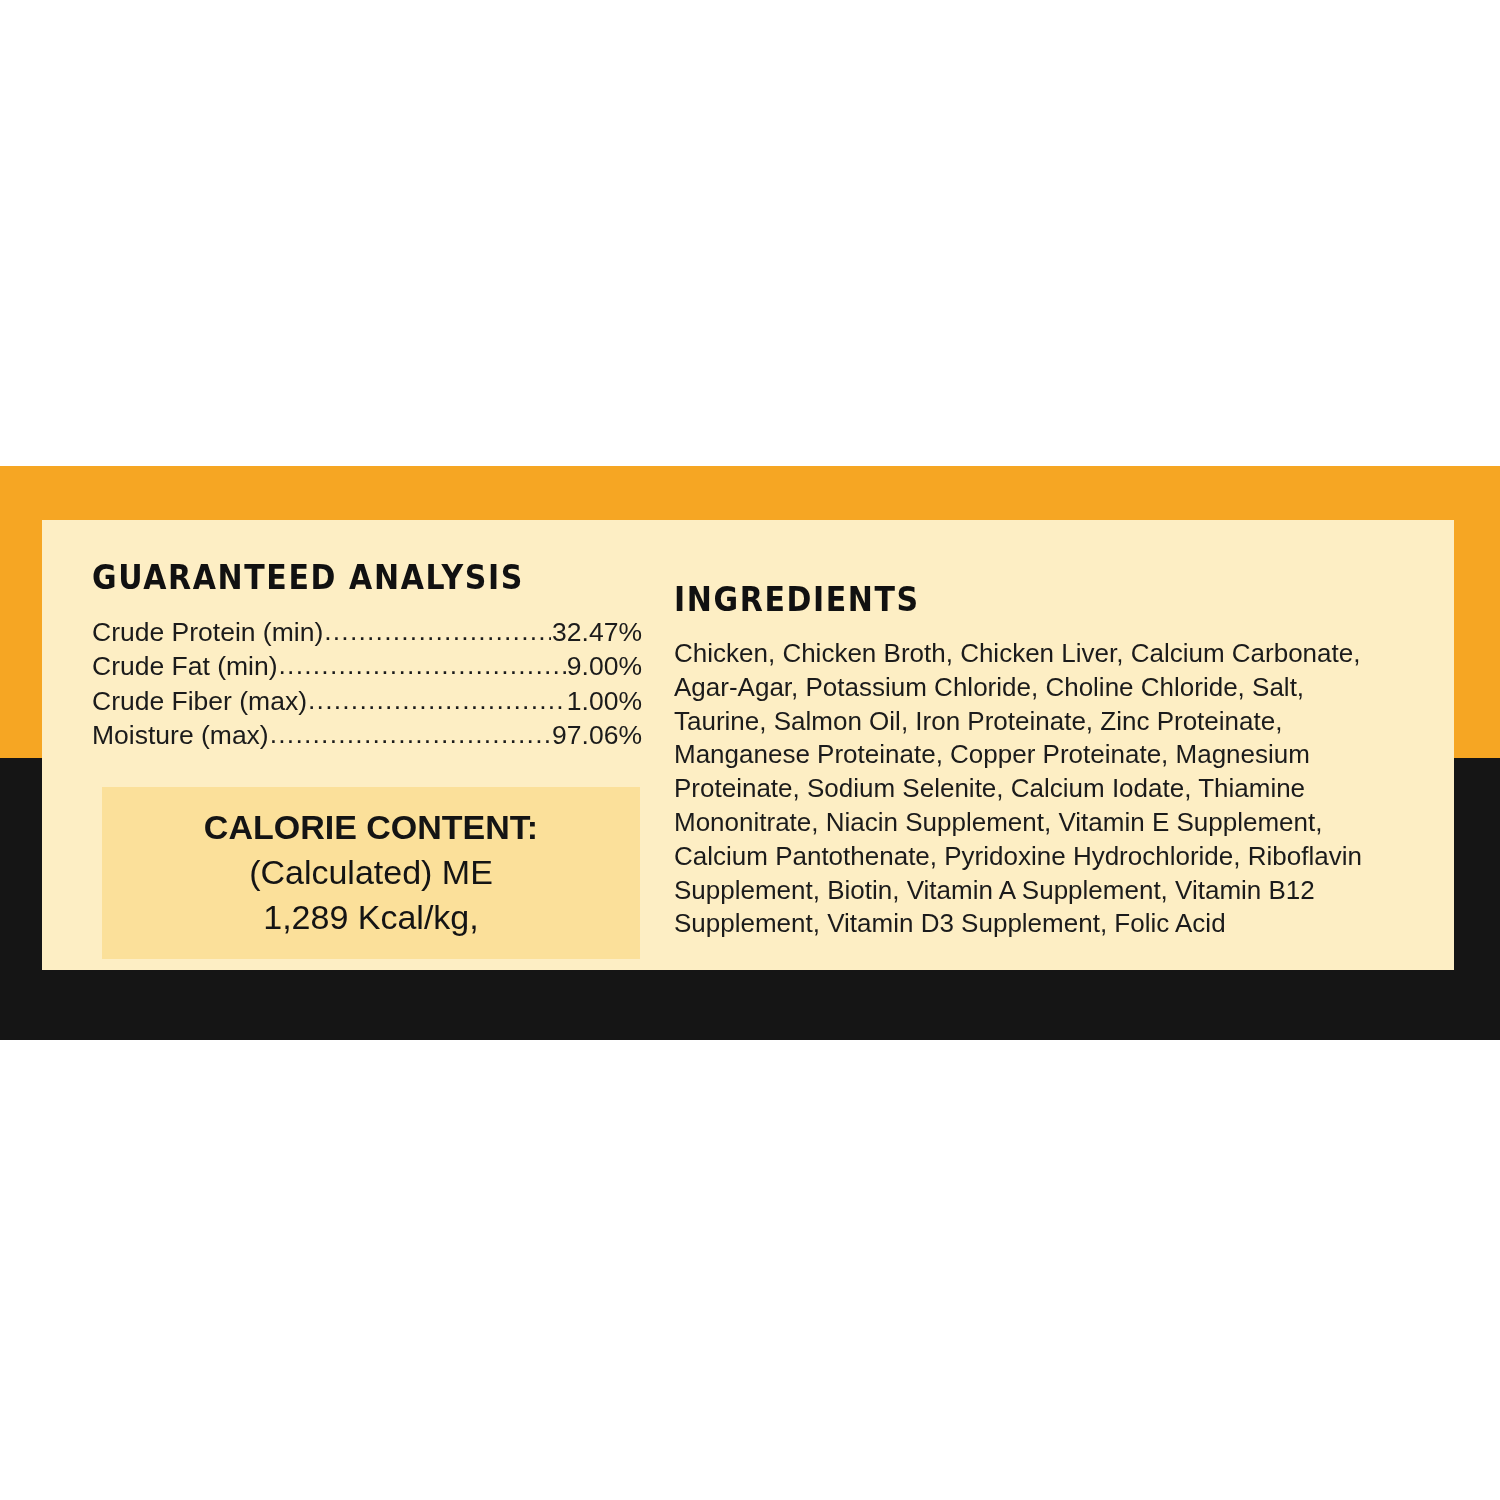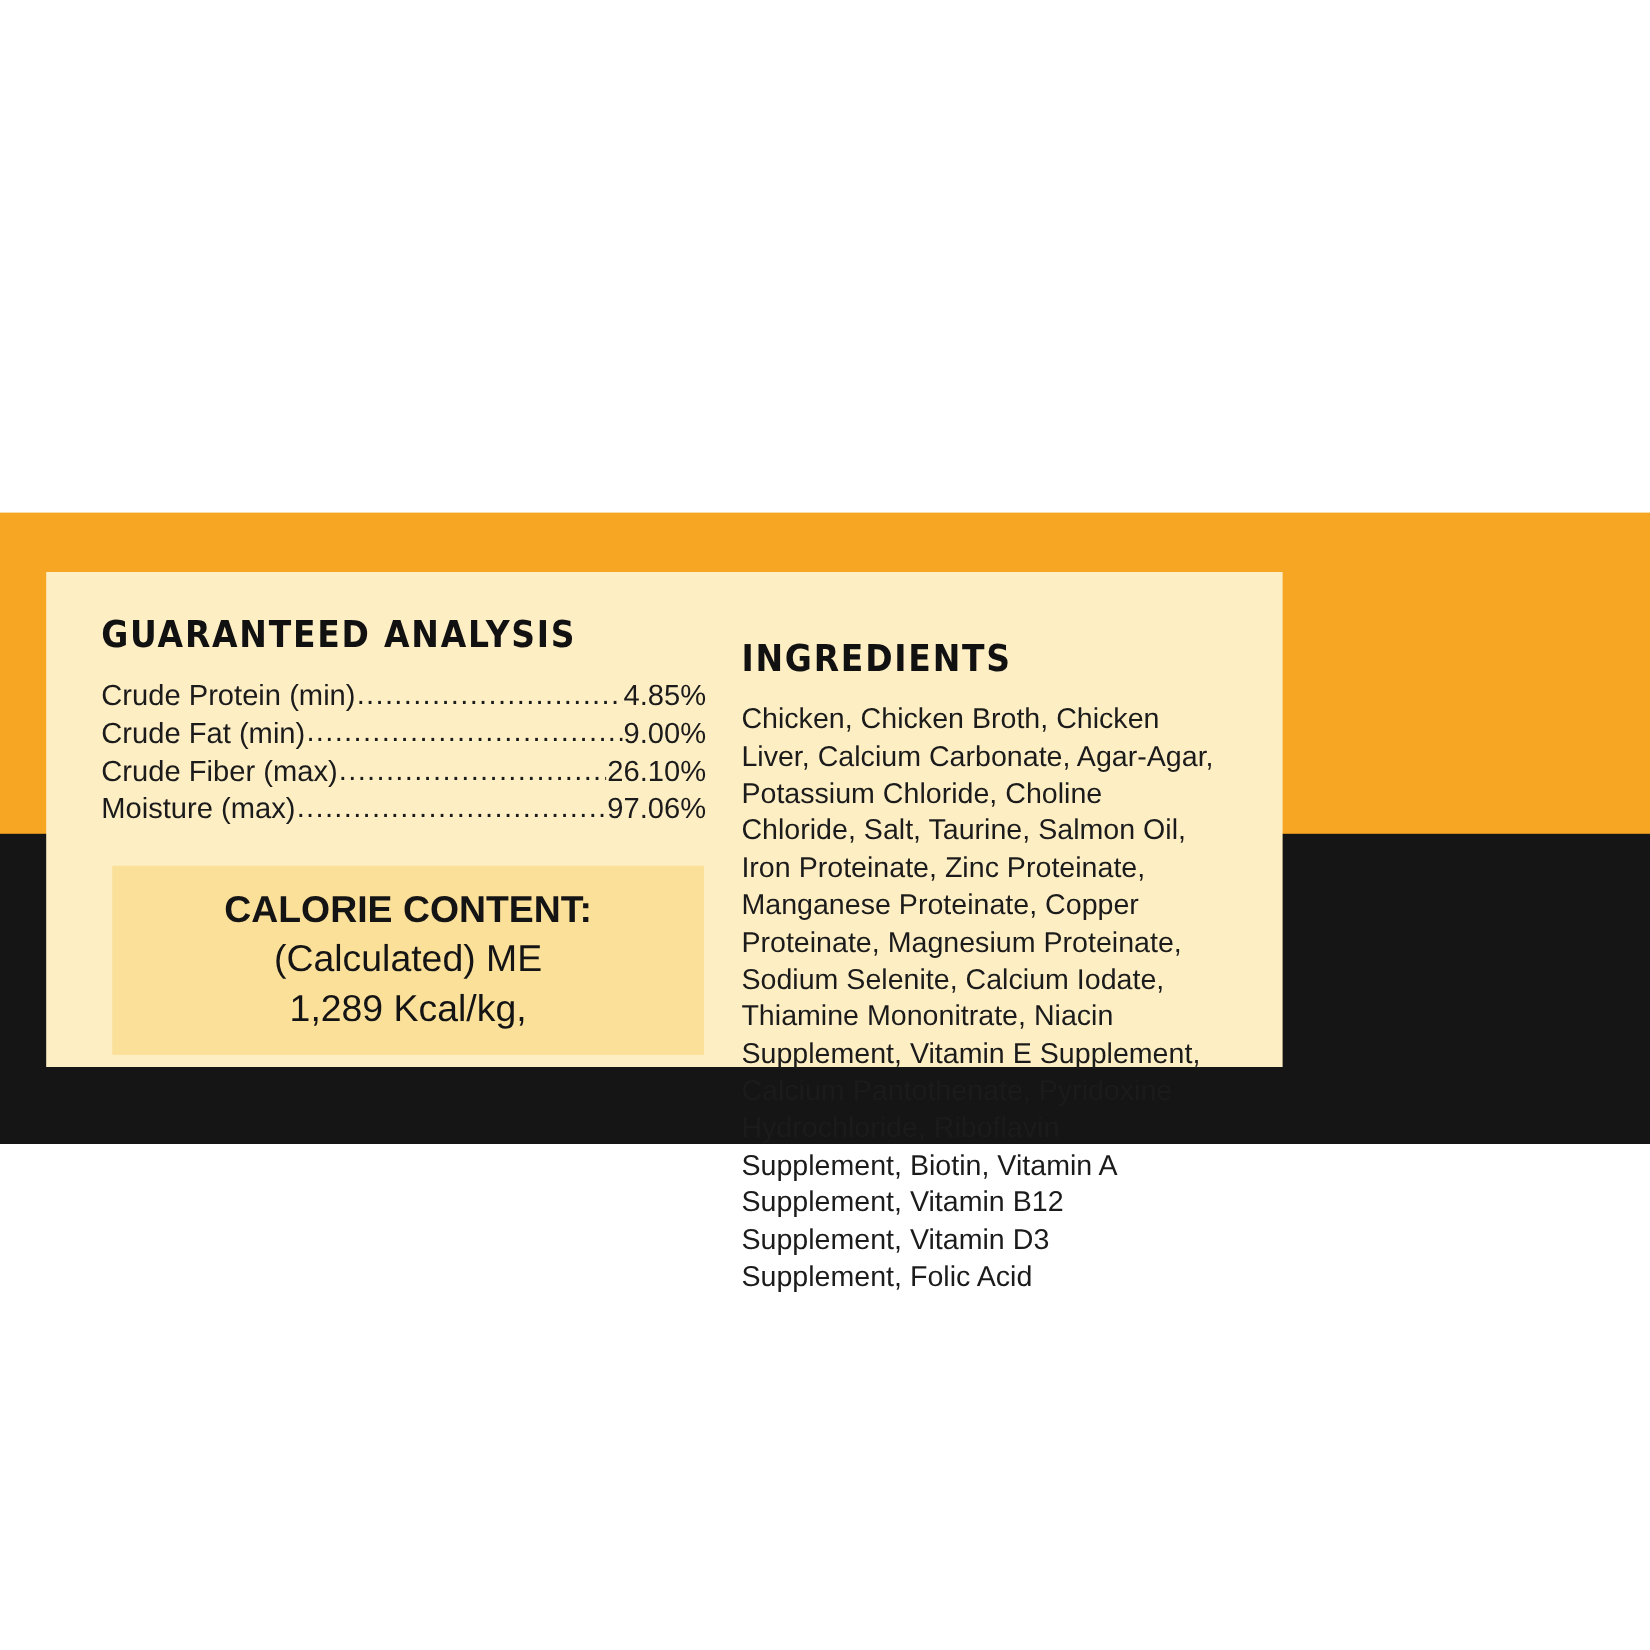--- a/index.html
+++ b/index.html
@@ -45,21 +45,21 @@
     width: 100%;
     height: 6px;
     background: #f6a623;
   }
 
   
   .panel {
     position: absolute;
     left: 42px;
     top: 50px;
-    width: 1124px;
+    width: 1412px;
     height: 450px;
     background: #fdeec4;
     box-shadow: 0 0 0 0 rgba(0,0,0,0);
   }
 
   .panel-inner {
     position: absolute;
     left: 0; top: 0;
     width: 100%;
     height: 100%;
@@ -155,31 +155,31 @@
   <div class="panel">
     <div class="panel-inner">
 
       <div class="col-left">
         <h2 class="section-title">GUARANTEED ANALYSIS</h2>
 
         <div class="ga-list">
           <div class="ga-row">
             <span class="ga-label">Crude Protein (min)</span>
             <span class="ga-dots"></span>
-            <span class="ga-value">4.85%</span>
+            <span class="ga-value">32.47%</span>
           </div>
           <div class="ga-row">
             <span class="ga-label">Crude Fat (min)</span>
             <span class="ga-dots"></span>
             <span class="ga-value">9.00%</span>
           </div>
           <div class="ga-row">
             <span class="ga-label">Crude Fiber (max)</span>
             <span class="ga-dots"></span>
-            <span class="ga-value">26.10%</span>
+            <span class="ga-value">1.00%</span>
           </div>
           <div class="ga-row">
             <span class="ga-label">Moisture (max)</span>
             <span class="ga-dots"></span>
             <span class="ga-value">97.06%</span>
           </div>
         </div>
 
         <div class="calorie-box">
           <span class="lead">CALORIE CONTENT:</span>

